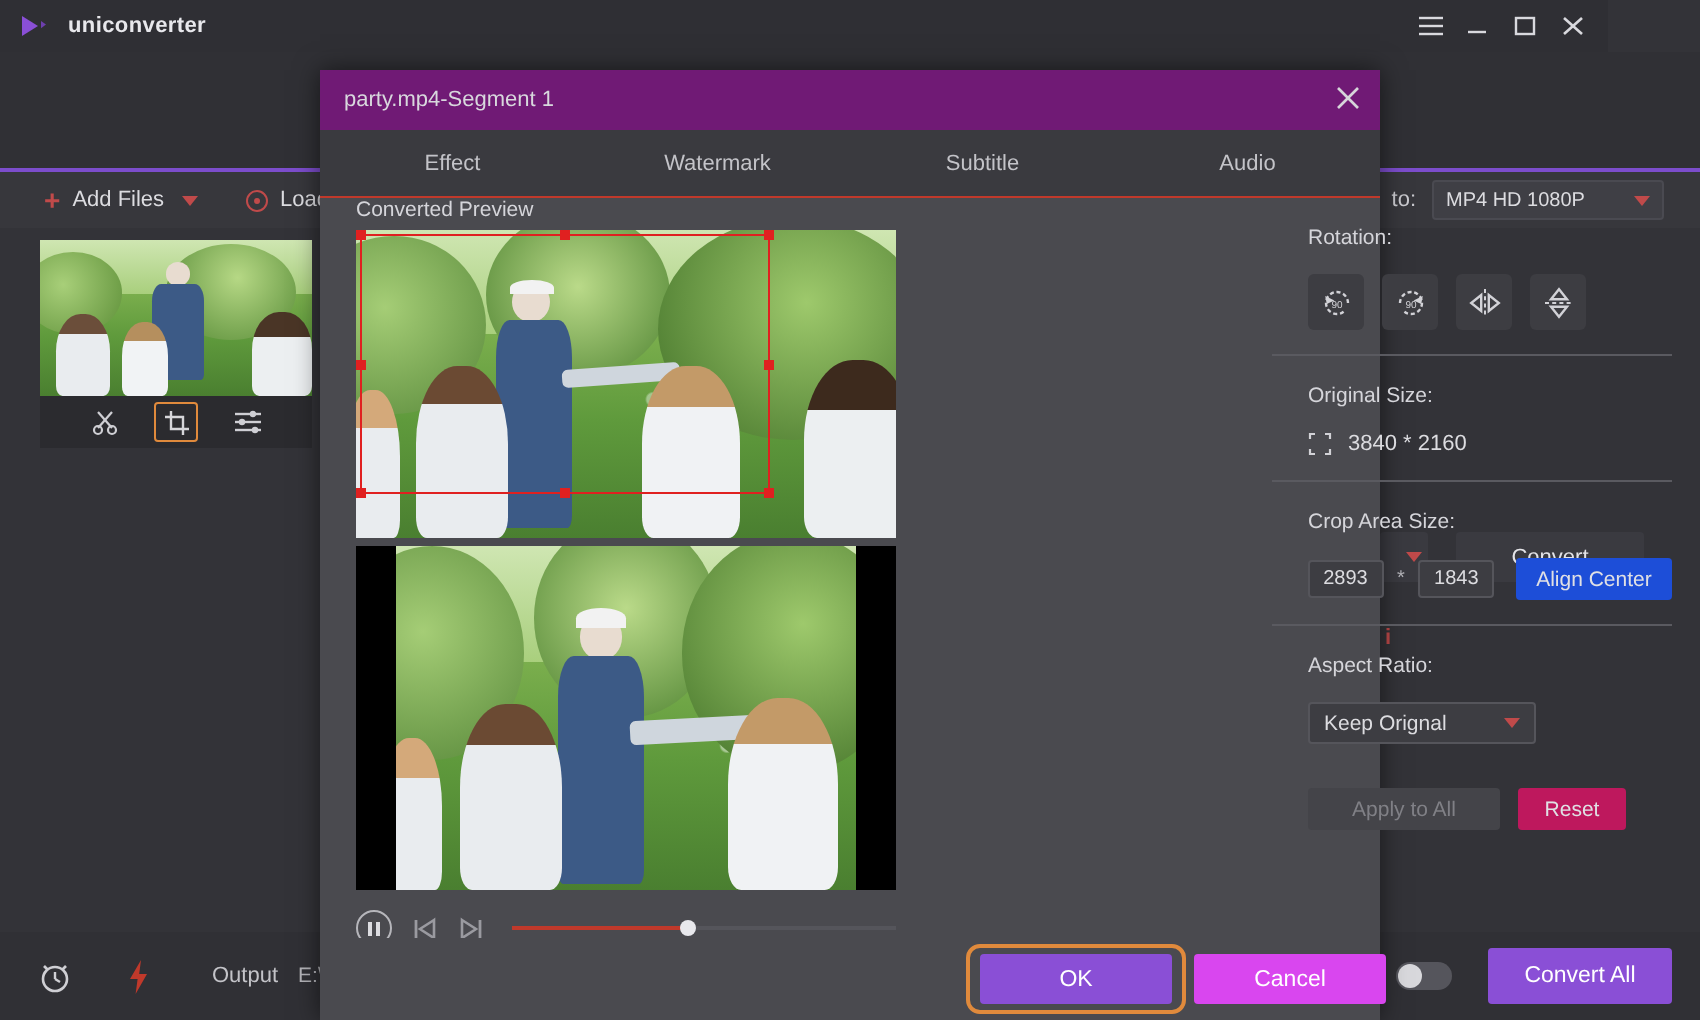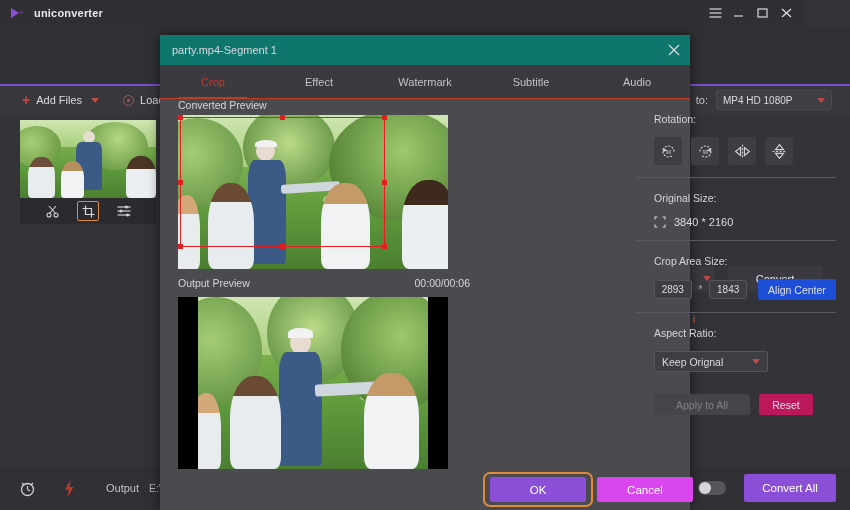--- a/index.html
+++ b/index.html
@@ -95,21 +95,21 @@
   .convert-all {
     width:92px;height:28px;background:#8a4fd6;border-radius:2px;margin-left:18px;margin-right:14px;
     display:flex;align-items:center;justify-content:center;color:#fff;font-size:11.5px;cursor:pointer;
   }
 
   
   .modal {
     position:absolute; left:160px; top:35px; width:530px; height:475px;
     background:#4a4a4f; box-shadow:0 0 12px rgba(0,0,0,.55);
   }
-  .modal-head { height:30px; background:#0f766e; display:flex; align-items:center; position:relative; }
+  .modal-head { height:30px; background:#701a75; display:flex; align-items:center; position:relative; }
   .modal-title { color:#d8d8dd; font-size:11px; margin-left:12px; }
   .modal-close { position:absolute; right:10px; top:7px; cursor:pointer; }
   .tabs { height:34px; background:#3a3a3f; display:flex; align-items:stretch; border-bottom:1px solid #c0392b; }
   .tab { flex:1; display:flex; align-items:center; justify-content:center; color:#c3c3c8; font-size:11px; cursor:pointer; position:relative; }
   .tab.active { color:#c0392b; }
   .tab.active:after{ content:""; position:absolute; left:18%; right:18%; bottom:-1px; height:2px; background:#c0392b; }
 
   .modal-body { position:absolute; left:0; top:64px; width:530px; height:370px; background:#4a4a4f; }
 
   
@@ -375,21 +375,20 @@
         <svg width="12" height="12" viewBox="0 0 12 12">
             <g stroke="#d6d6da" stroke-width="1.3">
           <line x1="1" y1="1" x2="11" y2="11"></line>
               <line x1="11" y1="1" x2="1" y2="11"></line>
             </g>
           </svg>
       </div>
     </div>
 
     <div class="tabs">
-      <div class="tab active">Crop</div>
       <div class="tab">Effect</div>
       <div class="tab">Watermark</div>
       <div class="tab">Subtitle</div>
       <div class="tab">Audio</div>
     </div>
 
     <div class="modal-body">
 
       <div class="prev-col">
         <div class="prev-label">Converted Preview</div>
@@ -413,24 +412,20 @@
             <span class="chandle" style="right:-3px;top:-3px;"></span>
             <span class="chandle" style="left:-3px;bottom:-3px;"></span>
             <span class="chandle" style="right:-3px;bottom:-3px;"></span>
             <span class="chandle" style="left:calc(50% - 2.5px);top:-3px;"></span>
             <span class="chandle" style="left:calc(50% - 2.5px);bottom:-3px;"></span>
             <span class="chandle" style="left:-3px;top:calc(50% - 2.5px);"></span>
             <span class="chandle" style="right:-3px;top:calc(50% - 2.5px);"></span>
           </div>
         </div>
 
-        <div class="prev-row" style="margin-top:8px;">
-          <span class="prev-label">Output Preview</span>
-          <span class="prev-time">00:00/00:06</span>
-        </div>
         <div class="out-preview">
           <div class="out-vid">
             <div class="scene">
               <div class="sky"></div>
               <div class="tree" style="left:-12%;top:0%;width:40%;height:62%;background:radial-gradient(circle at 45% 40%,#a5cd76,#58893a);"></div>
               <div class="tree" style="left:30%;top:-8%;width:40%;height:58%;background:radial-gradient(circle at 50% 45%,#bada89,#4d8230);"></div>
               <div class="tree" style="left:62%;top:-4%;width:48%;height:70%;background:radial-gradient(circle at 55% 38%,#9ec96c,#3f6f26);"></div>
               <div class="man-head" style="left:40%;top:20%;width:9%;height:13%;"></div>
               <div style="position:absolute;left:39%;top:18%;width:11%;height:6%;background:#f2f2f2;border-radius:50% 50% 0 0;"></div>
               <div class="man-body" style="left:35%;top:32%;width:19%;height:66%;"></div>

